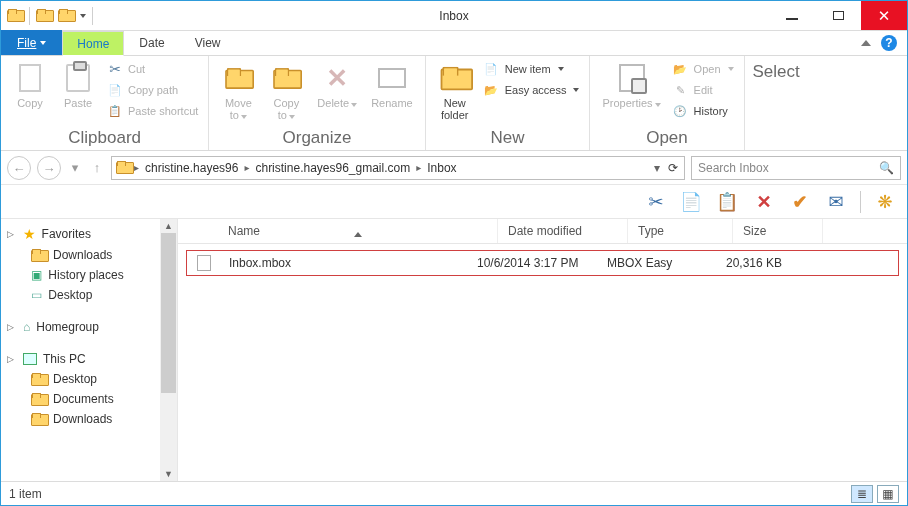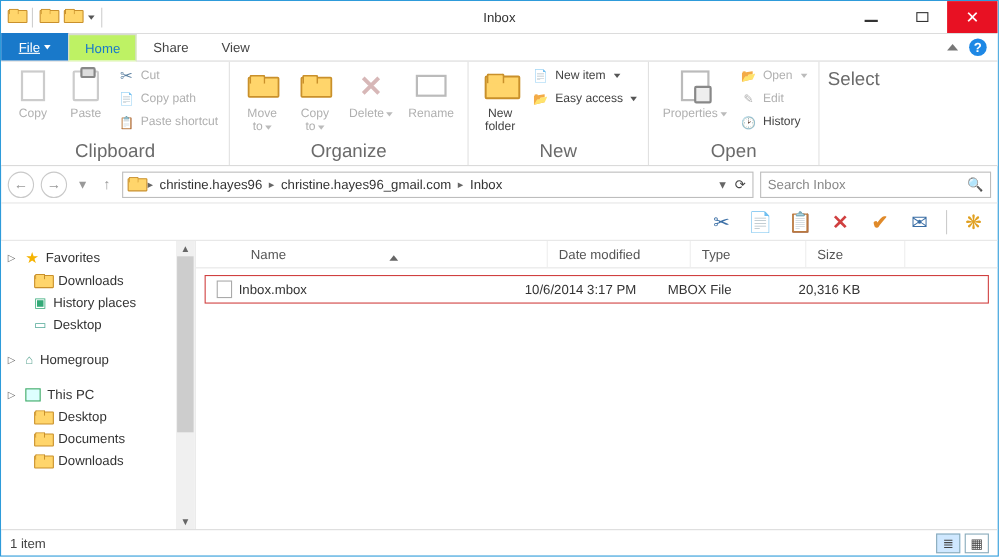--- a/index.html
+++ b/index.html
@@ -87,21 +87,21 @@
   .listpane{ flex:1; display:flex; flex-direction:column;}
   .colhead{ height:25px; display:flex; align-items:center; font-size:12px; color:#555; border-bottom:1px solid #e6e6e6;padding-left:40px;}
   .colhead div{ padding:0 10px; border-right:1px solid #eee; height:100%; display:flex; align-items:center; gap:4px;}
   .col-name{ width:280px;}
   .col-mod { width:130px;}
   .col-type{ width:105px;}
   .col-size{ width:90px;}
   .sort-ind{ width:0;height:0;border-left:4px solid transparent;border-right:4px solid transparent;border-bottom:5px solid #666; margin:0 auto;}
   .filerow{ height:26px; display:flex; align-items:center; font-size:12px; color:#333; border:1px solid #d04040; margin:6px 8px 0 8px;}
   .filerow div{ padding:0 10px;}
-  .filerow .col-name{ display:flex; align-items:center; gap:6px;}
+  .filerow .col-name{ display:flex; align-items:center; gap:18px;}
   .file-icon{ width:14px;height:16px;border:1px solid #aaa;background:#fff;}
   .filerow .col-size{ text-align:right;}
   
   .status{ height:24px; border-top:1px solid #dcdcdc; display:flex; align-items:center; font-size:12px; color:#444; padding:0 8px;}
   .status .views{ margin-left:auto; display:flex; gap:4px;}
   .viewbtn{ width:22px;height:18px;border:1px solid #8ab; display:flex;align-items:center;justify-content:center;}
   .viewbtn.active{ background:#cfe8ff;}
 </style>
 </head>
 <body>
@@ -131,21 +131,21 @@
 
 <div class="tabrow">
   <div class="file-tab">
     <span>File</span>
     <span class="drop"></span>
   </div>
   <div class="tab active">
       <span>Home</span>
     </div>
   <div class="tab">
-      <span>Share</span>
+      <span>Date</span>
     </div>
   <div class="tab">
       <span>View</span>
     </div>
   <div class="right">
     <span class="chevron-up"></span>
     <span class="help-icon">?</span>
   </div>
 </div>
 
@@ -379,21 +379,21 @@
       <div class="col-size">
           <span>Size</span>
         </div>
     </div>
     <div class="filerow">
       <div class="col-name">
           <span class="file-icon"></span>
           <span>Inbox.mbox</span>
         </div>
       <div class="col-mod">10/6/2014 3:17 PM</div>
-      <div class="col-type">MBOX File</div>
+      <div class="col-type">MBOX Easy</div>
       <div class="col-size">20,316 KB</div>
     </div>
   </div>
 </div>
 
 <div class="status">
   <span>1 item</span>
   <div class="views">
     <div class="viewbtn active">≣</div>
     <div class="viewbtn">▦</div>

